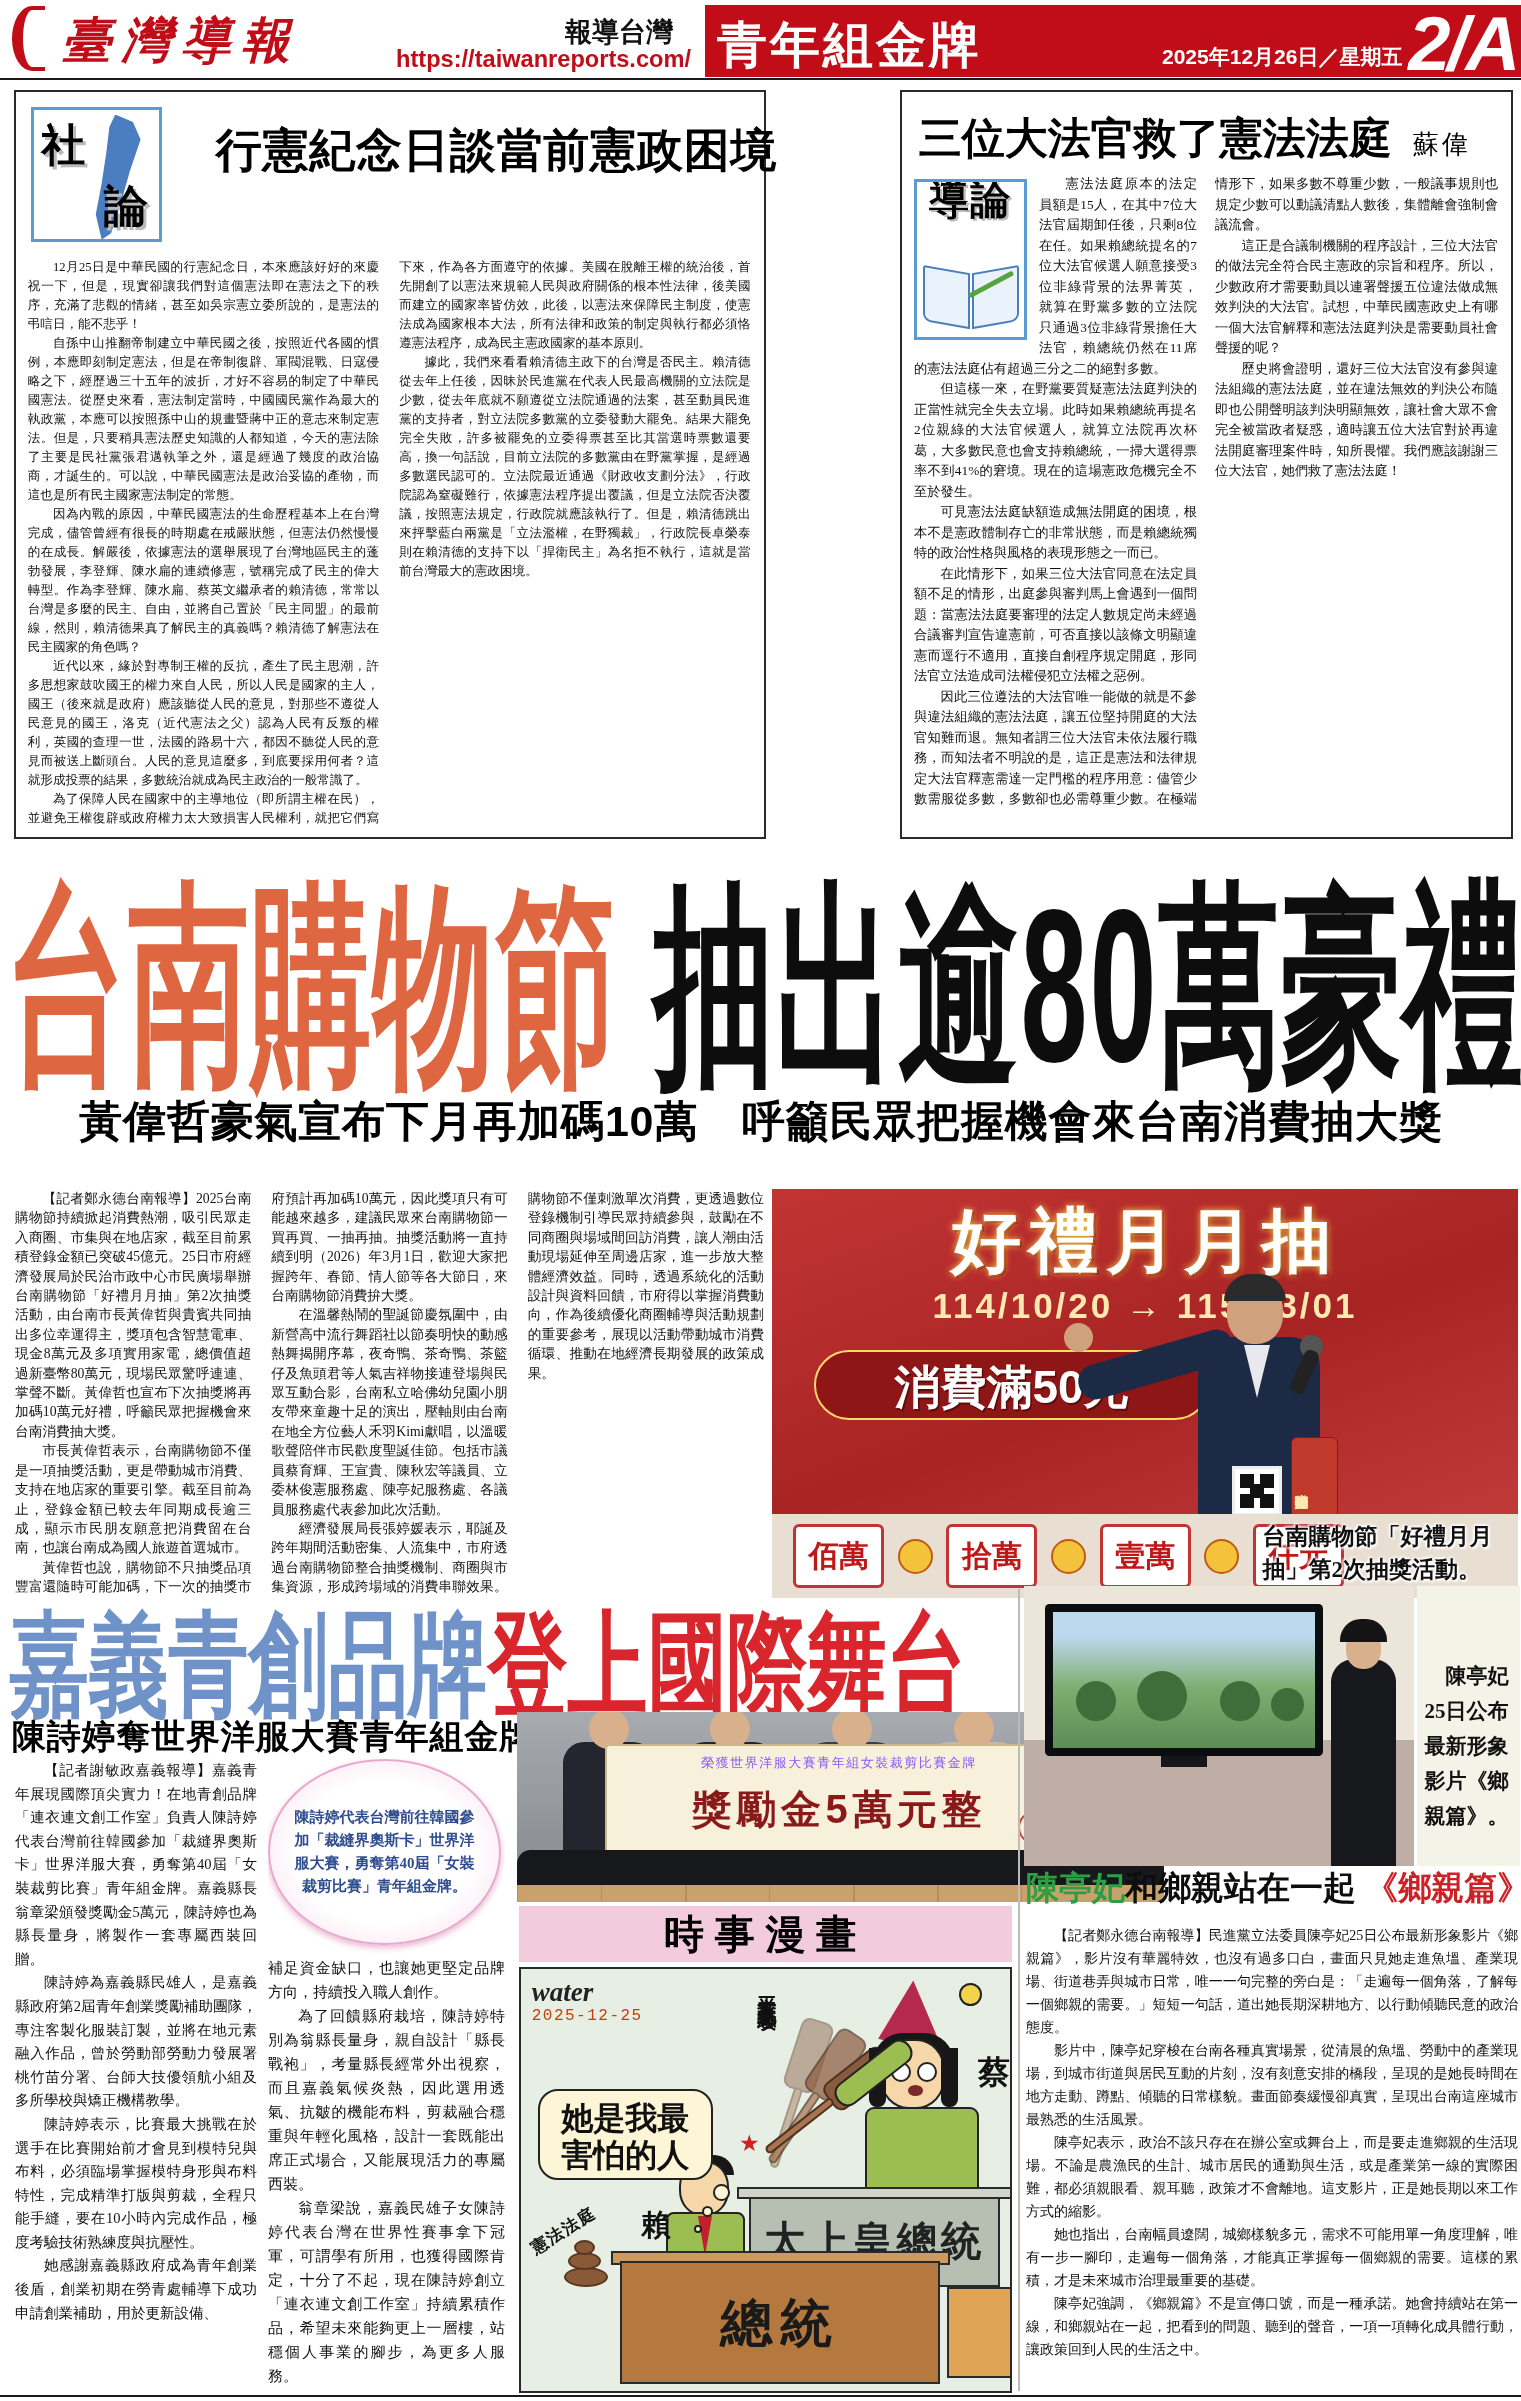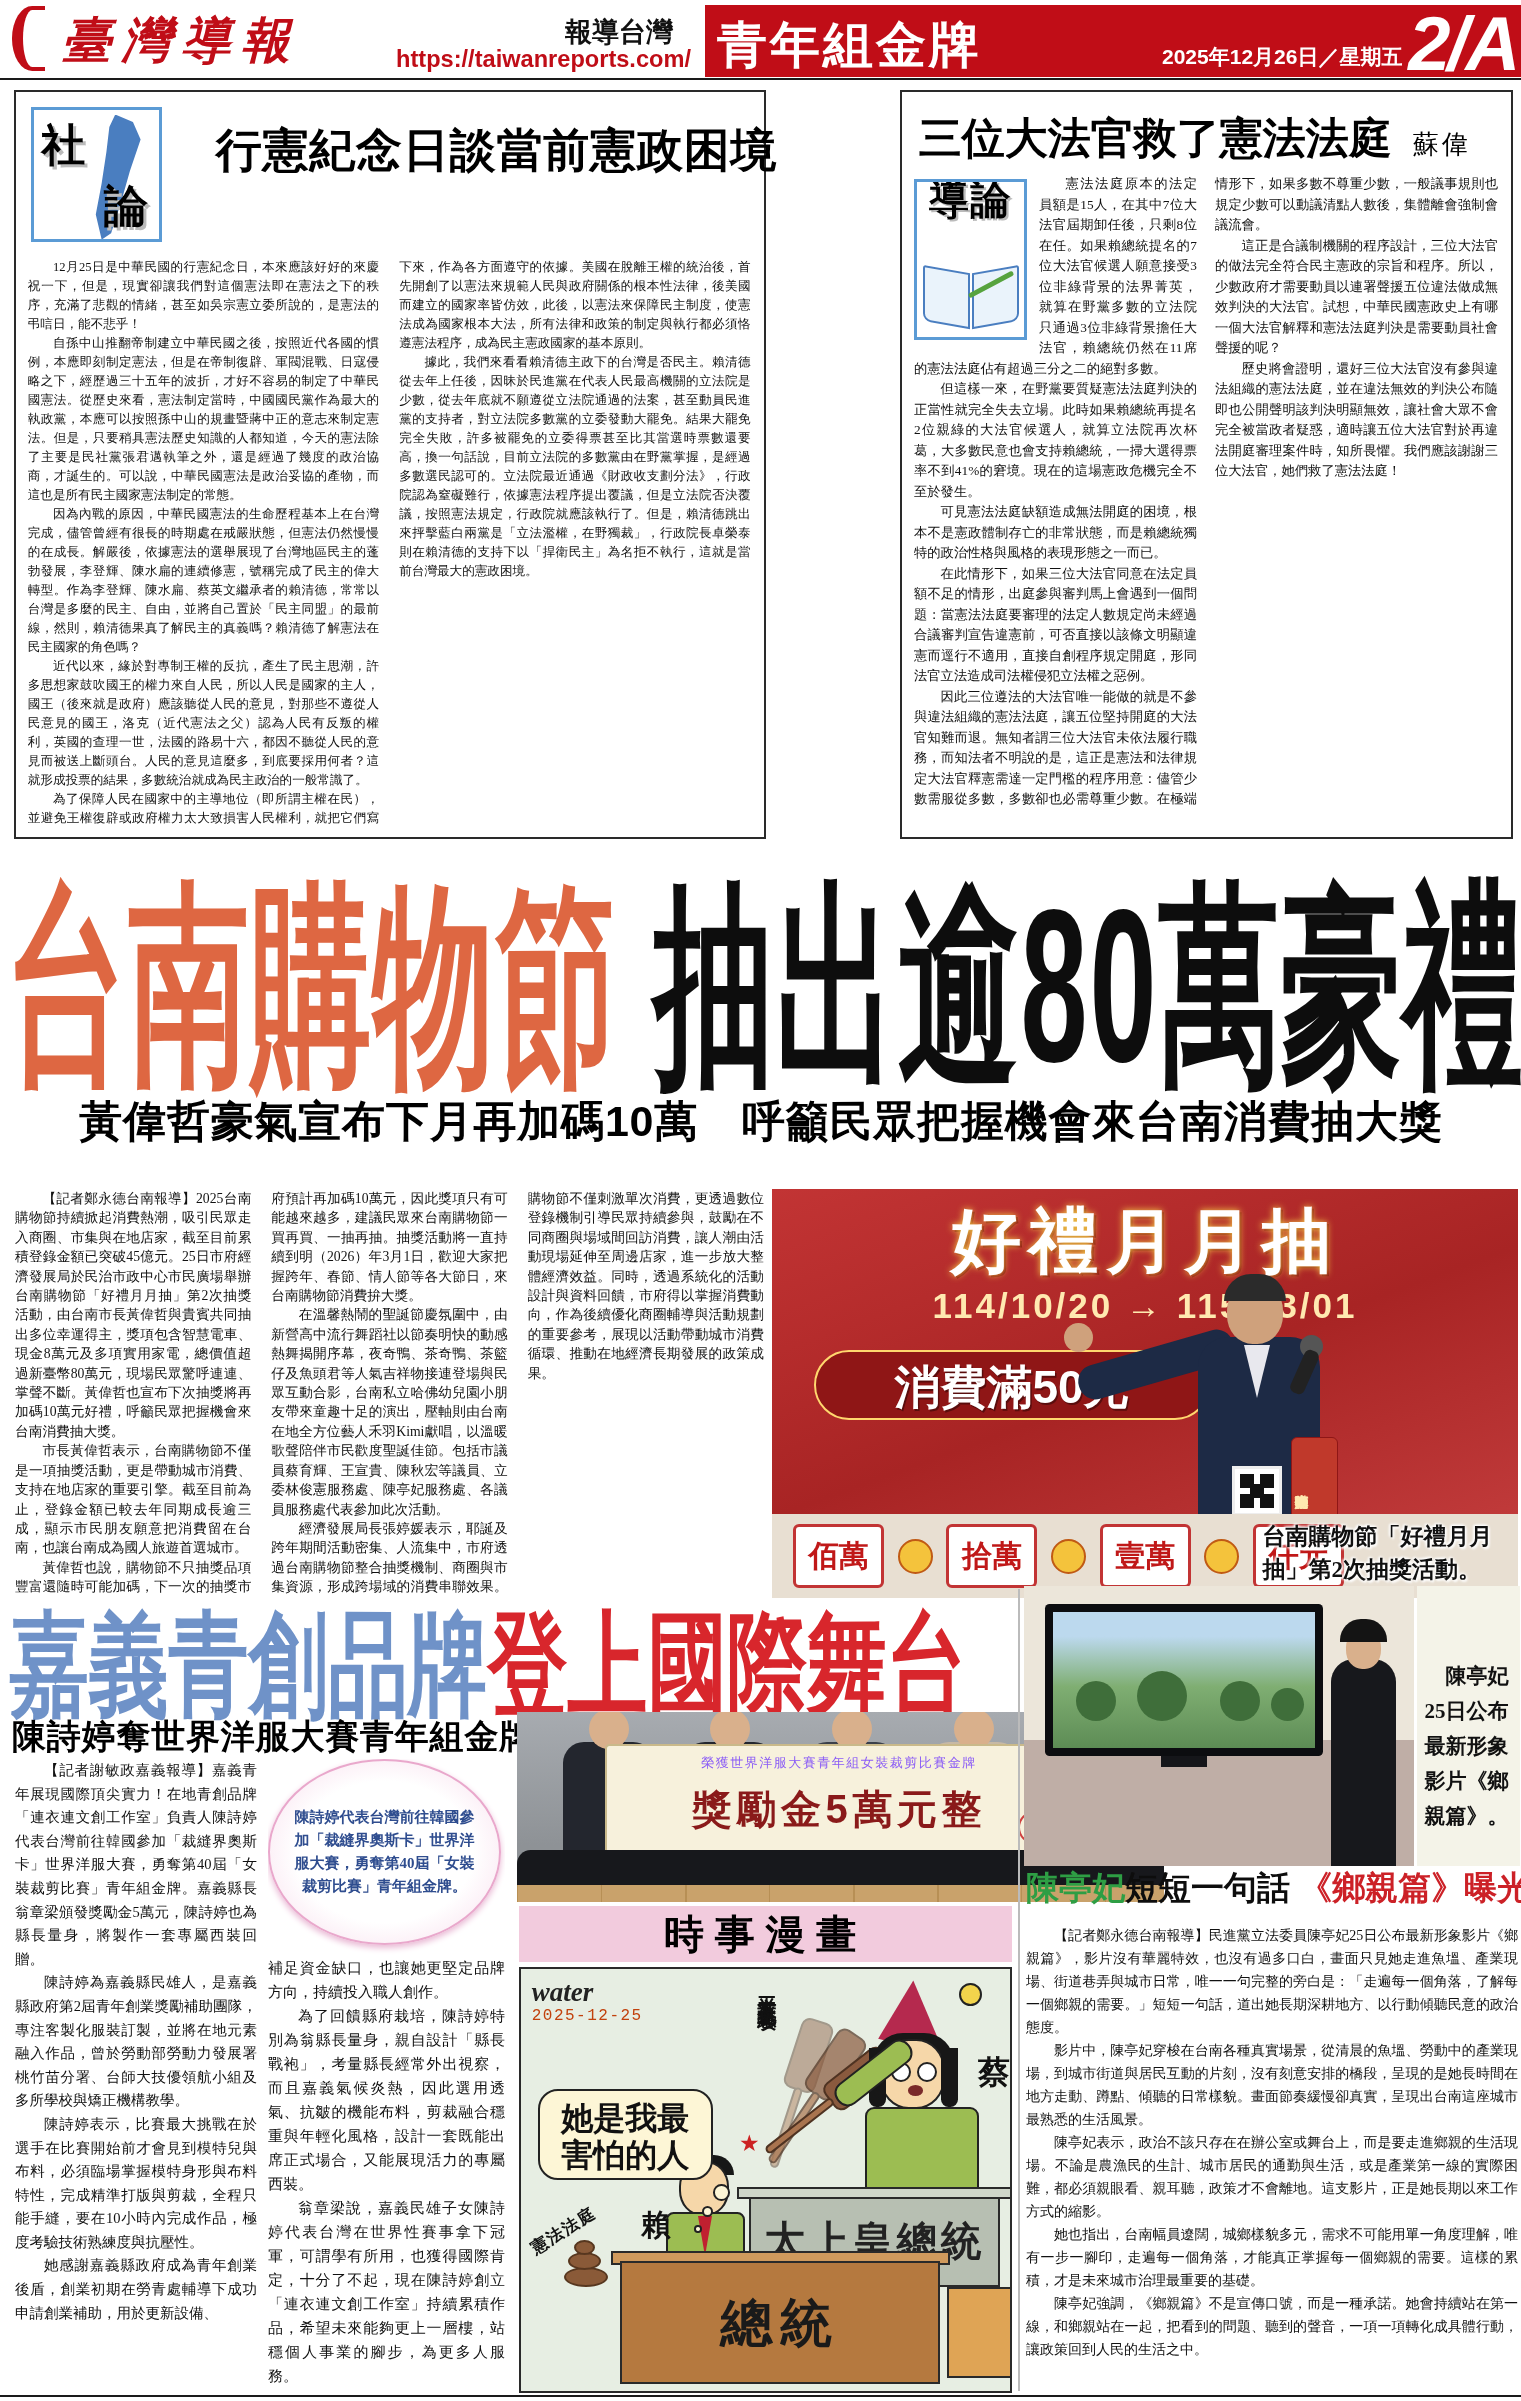--- a/index.html
+++ b/index.html
@@ -425,21 +425,21 @@
       <div class="tree" style="left:167px"></div>
       <div class="tree" style="left:218px;width:33px;height:33px"></div>
     </div>
   </div>
   <div id="ch-stand"></div>
   <div id="ch-woman"></div>
 </div>
 <div class="abs" id="ch-caption">　陳亭妃25日公布最新形象影片《鄉親篇》。</div>
 
 <div class="abs sans" id="ch-head">
-  <span class="g">陳亭妃</span><span class="k">短短一句話</span><span class="r"> 《鄉親篇》曝光</span>
+  <span class="g">陳亭妃</span><span class="k">和鄉親站在一起</span><span class="r"> 《鄉親篇》曝光</span>
 </div>
 <div class="abs jt" id="ch-body">
   <p class="bp">【記者鄭永德台南報導】民進黨立法委員陳亭妃25日公布最新形象影片《鄉親篇》，影片沒有華麗特效，也沒有過多口白，畫面只見她走進魚塭、產業現場、街道巷弄與城市日常，唯一一句完整的旁白是：「走遍每一個角落，了解每一個鄉親的需要。」短短一句話，道出她長期深耕地方、以行動傾聽民意的政治態度。</p>
   <p class="bp">影片中，陳亭妃穿梭在台南各種真實場景，從清晨的魚塭、勞動中的產業現場，到城市街道與居民互動的片刻，沒有刻意安排的橋段，呈現的是她長時間在地方走動、蹲點、傾聽的日常樣貌。畫面節奏緩慢卻真實，呈現出台南這座城市最熟悉的生活風景。</p>
   <p class="bp">陳亭妃表示，政治不該只存在在辦公室或舞台上，而是要走進鄉親的生活現場。不論是農漁民的生計、城市居民的通勤與生活，或是產業第一線的實際困難，都必須親眼看、親耳聽，政策才不會離地。這支影片，正是她長期以來工作方式的縮影。</p>
   <p class="bp">她也指出，台南幅員遼闊，城鄉樣貌多元，需求不可能用單一角度理解，唯有一步一腳印，走遍每一個角落，才能真正掌握每一個鄉親的需要。這樣的累積，才是未來城市治理最重要的基礎。</p>
   <p class="bp">陳亭妃強調，《鄉親篇》不是宣傳口號，而是一種承諾。她會持續站在第一線，和鄉親站在一起，把看到的問題、聽到的聲音，一項一項轉化成具體行動，讓政策回到人民的生活之中。</p>
 </div>
 
 <div class="abs" id="v-divider"></div>

